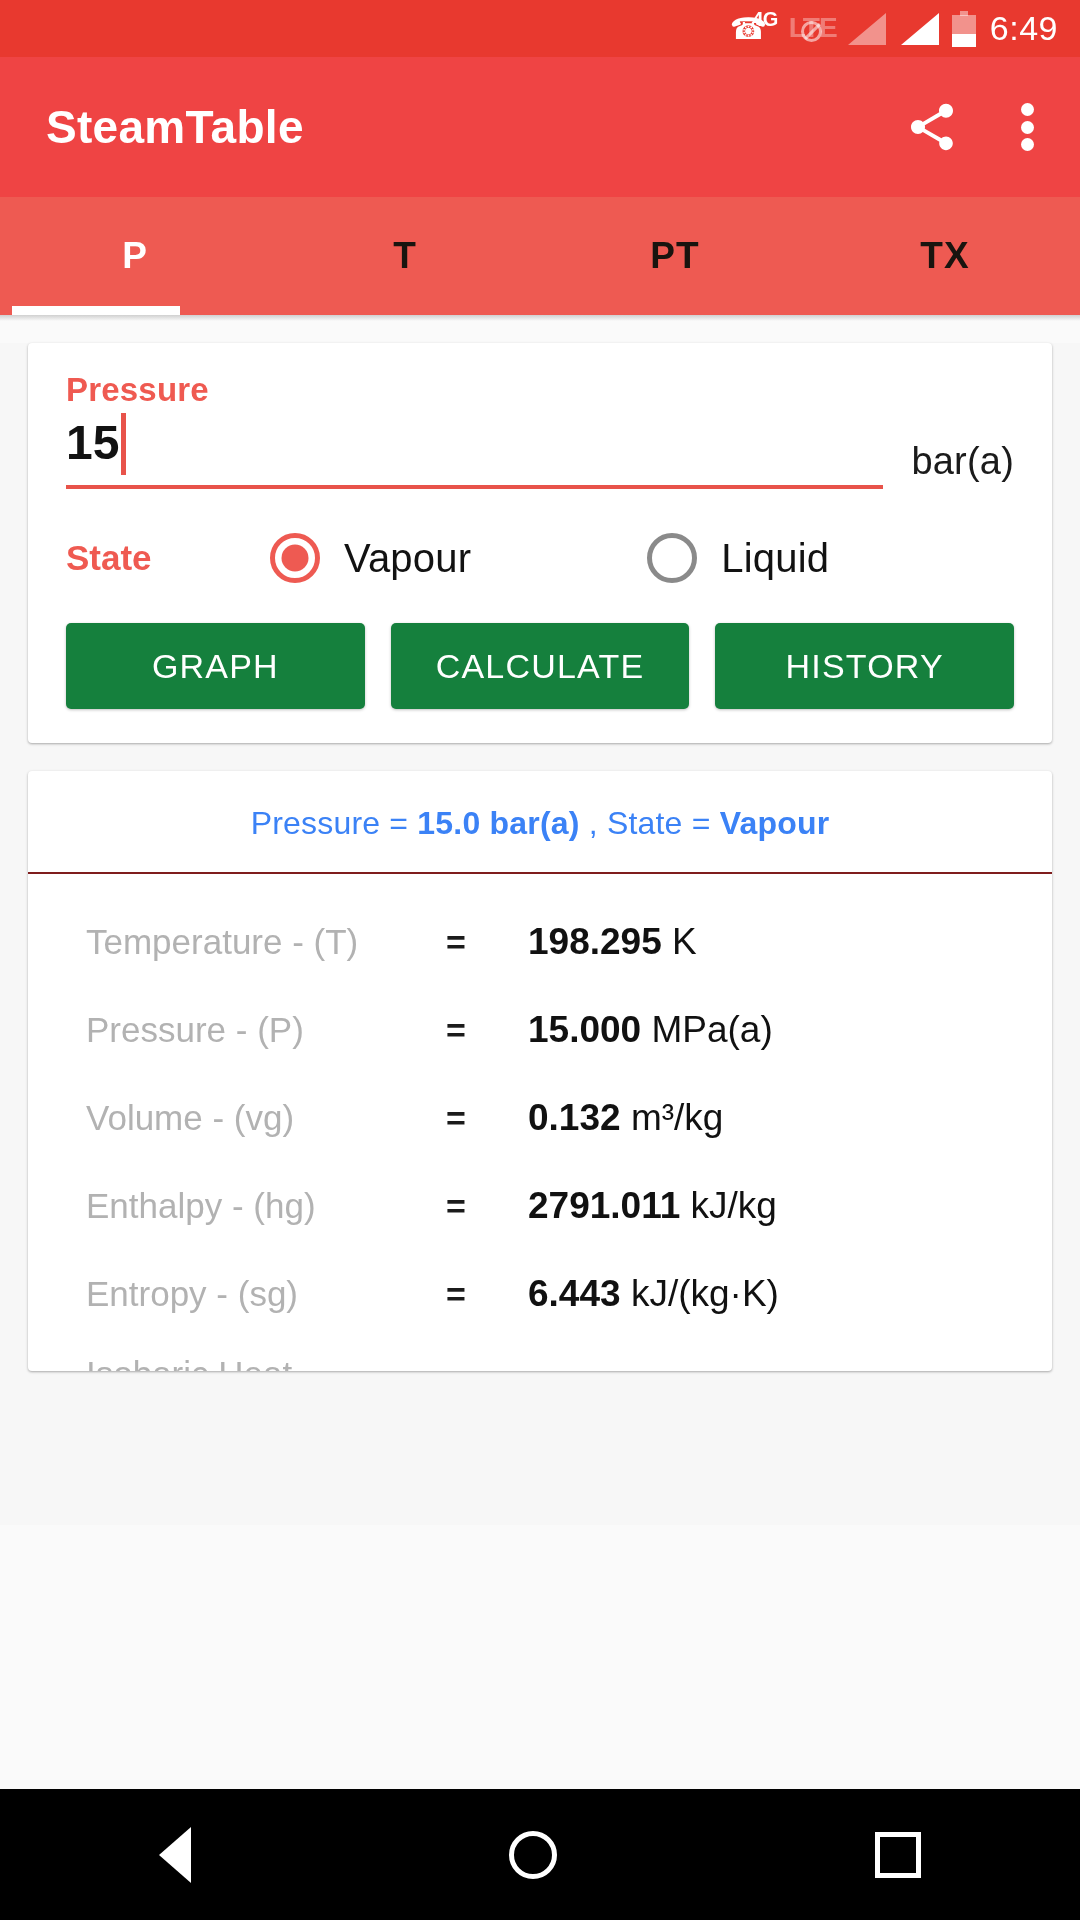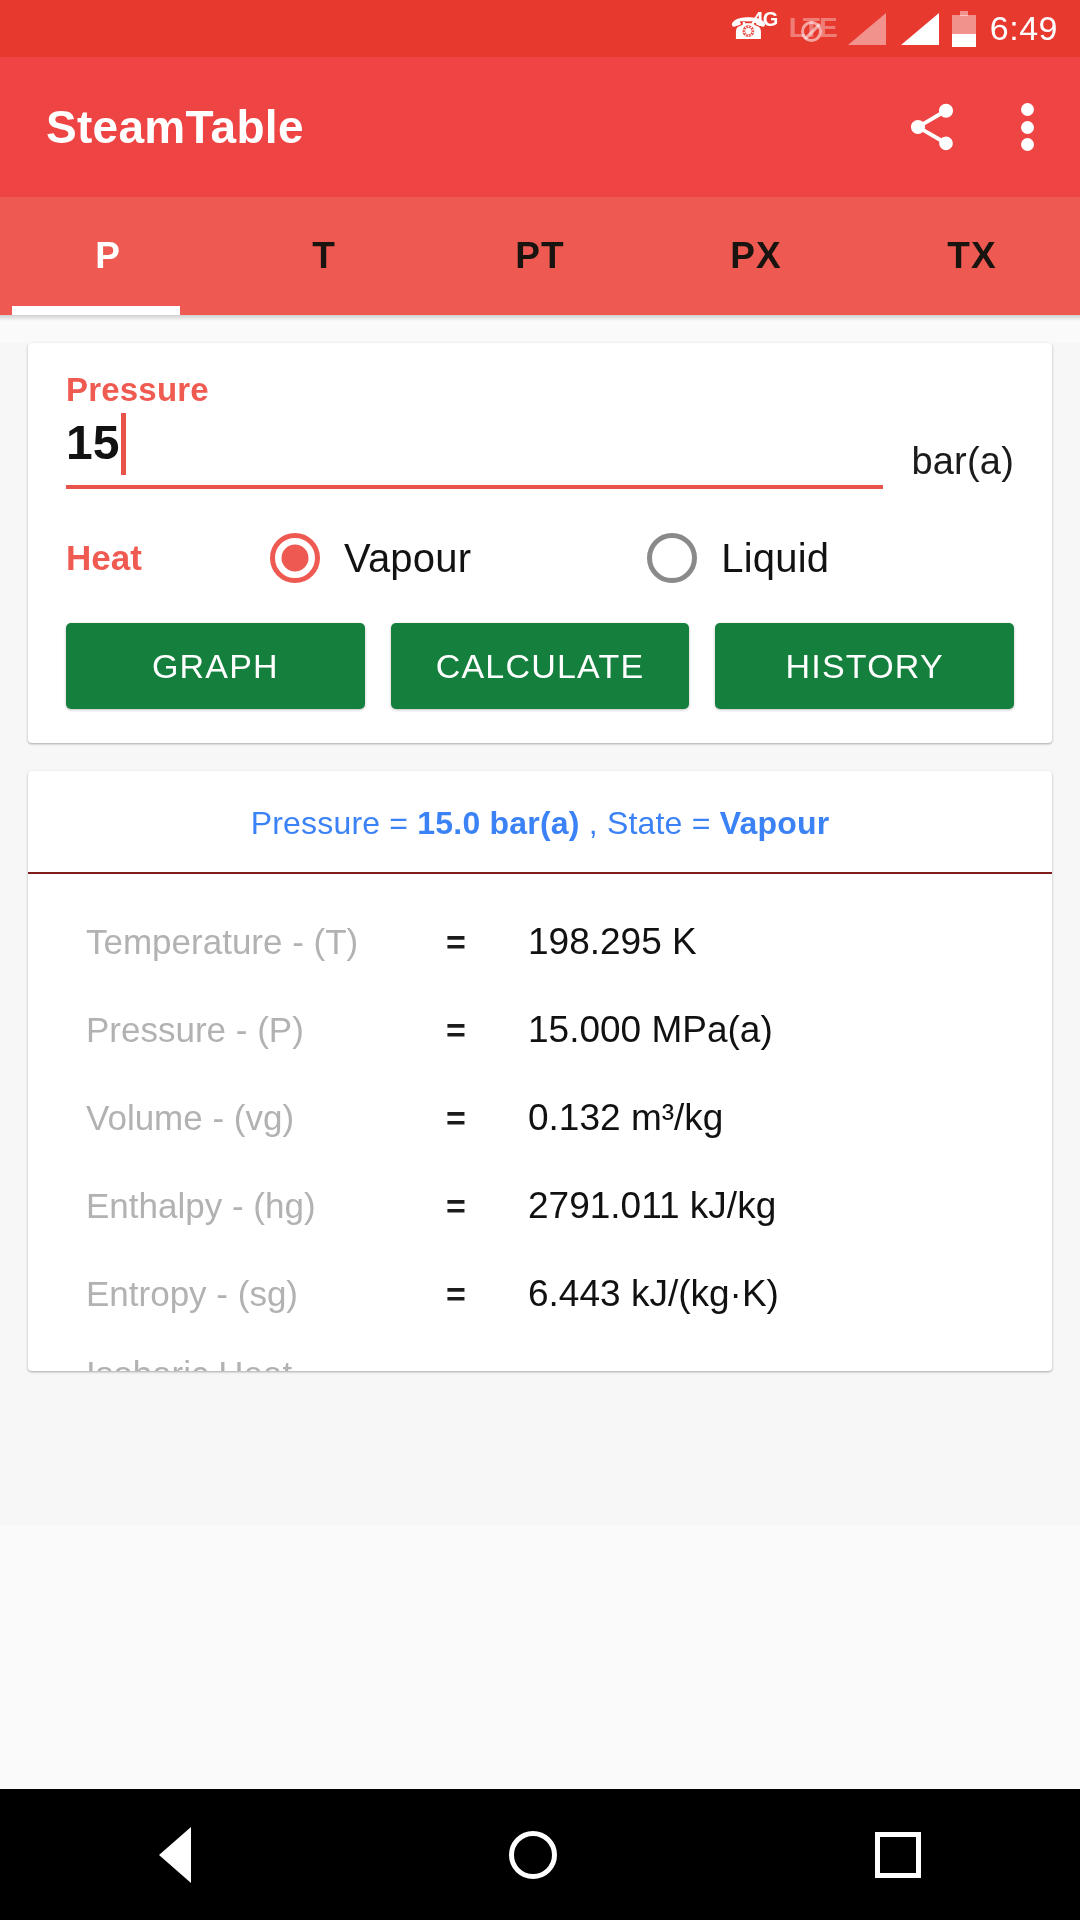--- a/index.html
+++ b/index.html
@@ -163,21 +163,21 @@
   .result-head b{ font-weight:700; }
   .result-body{ padding:24px 0 0 0; }
   .res-row{
     display:flex; align-items:center; padding:0 0 0 58px; min-height:88px;
   }
   .res-label{
     width:360px; color:#B2B2B2; font-size:35px; line-height:46px; padding-right:14px;
   }
   .res-eq{ width:82px; color:#1b1b1b; font-size:34px; font-weight:600; }
   .res-val{ font-size:37px; color:#111; }
-  .res-val b{ font-weight:400; }
+  .res-val b{ font-weight:700; }
   .res-val span.unit{ font-weight:400; }
 
   
   .navbar{
     position:absolute; left:0; bottom:0; width:1080px; height:131px;
     background:#000; display:flex; align-items:center; justify-content:space-around;
   }
   .nav-back{
     width:0; height:0; border-top:28px solid transparent;
     border-bottom:28px solid transparent; border-right:32px solid #fff;
@@ -239,44 +239,41 @@
   <div class="tab active">
       <span>P</span>
     </div>
   <div class="tab">
       <span>T</span>
     </div>
   <div class="tab">
       <span>PT</span>
     </div>
   <div class="tab">
-      <span>PX</span>
-    </div>
-  <div class="tab">
       <span>TX</span>
     </div>
   <div class="tab-indicator"></div>
 </div>
 <div class="appbar-shadow"></div>
 
 <div class="content">
 
   <div class="card card-input">
 
     <div class="field-label">Pressure</div>
 
     <div class="field-row">
       <div class="field-wrap">
         <span class="field-value">15</span><span class="caret"></span>
       </div>
       <div class="field-unit">bar(a)</div>
     </div>
 
     <div class="state-row">
-      <div class="state-label">Heat</div>
+      <div class="state-label">State</div>
       <div class="radio-group">
         <div class="radio-opt first">
           <span class="radio on"></span>
           <span class="radio-text">Vapour</span>
         </div>
         <div class="radio-opt second">
           <span class="radio"></span>
           <span class="radio-text">Liquid</span>
         </div>
       </div>

